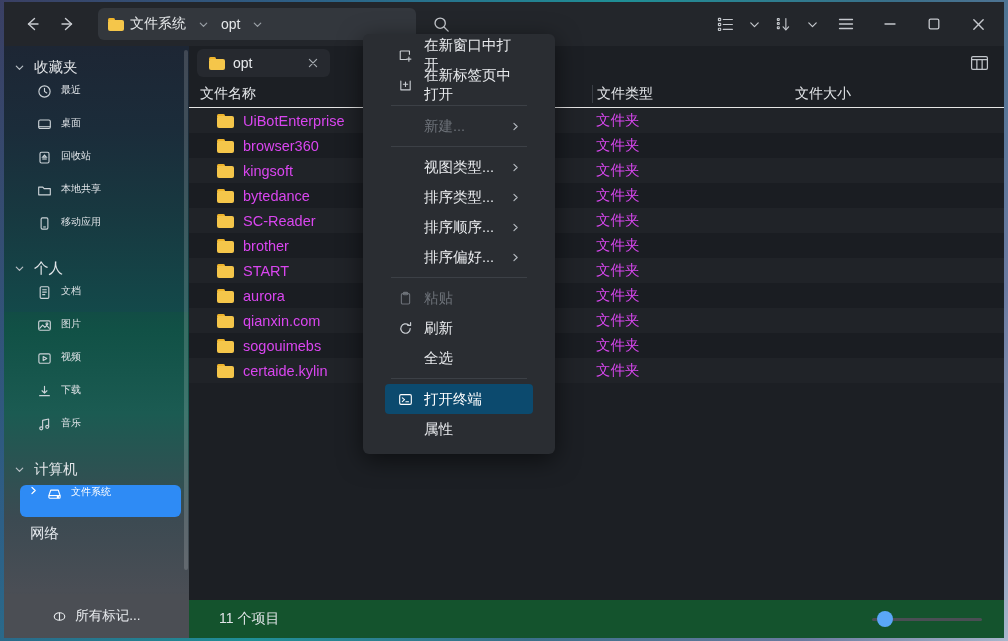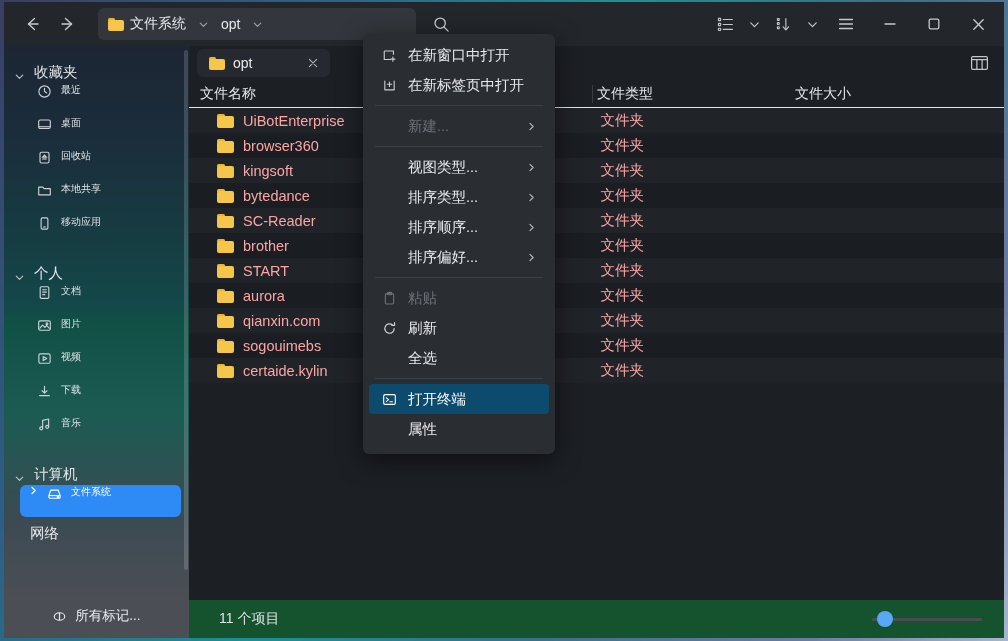--- a/index.html
+++ b/index.html
@@ -65,21 +65,21 @@
   .sidebar {
     position: absolute; left: 0; top: 44px; width: 185px; height: 592px;
     background: linear-gradient(180deg,
       #1d2634 0%, #1b2c3a 14%, #173a41 30%, #13494a 45%,
       #12565250 0%, transparent 0%),
       linear-gradient(180deg, #1e2733 0%, #17333c 25%, #115146 48%, #1b5b52 62%, #3c4a52 80%, #4a4e55 92%, #44474c 100%);
     overflow: hidden;
   }
   .sb-scroll { position: absolute; left: 0; top: 0; width: 185px; height: 548px; overflow: hidden; }
   .sb-group {
-    display: flex; align-items: flex-end; gap: 8px; height: 30px; padding-left: 10px;
+    display: flex; align-items: center; gap: 8px; height: 30px; padding-left: 10px;
     color: #e3e6e9; font-size: 14.5px; margin-top: 6px;
   }
   .sb-group .chev { color:#b9c0c6; font-size:11px; width:12px; display:inline-block; }
   .sb-item {
     display:flex; align-items:flex-start; gap:9px; height: 32px; margin: 1px 8px 1px 16px;
     padding-left: 16px; border-radius: 6px; color:#dfe3e7; font-size: 10px;
   }
   .sb-item .ico { width:16px; height:16px; display:flex; align-items:center; justify-content:center; color:#ccd3d8; }
   .sb-item.selected { background:#2e8bf5; color:#fff; }
   .sb-item.selected .ico { color:#fff; }
@@ -114,21 +114,21 @@
     position:absolute; left:0; top:34px; width:815px; height:28px;
     display:flex; align-items:center; color:#e4e7ea; font-size:14px;
     border-bottom: 1px solid #e5e5e5;
   }
   .colhdr .c-name { padding-left: 11px; width: 403px; }
   .colhdr .c-type { width: 203px; padding-left: 4px; border-left:1px solid #3a3f46; }
   .colhdr .c-size { width: 200px; }
 
   .rows { position:absolute; left:0; top:62px; width:815px; height:505px; }
   .row {
-    display:flex; align-items:center; height:25px; font-size:14.5px; color:#fca5a5;justify-content:space-between;
+    display:flex; align-items:center; height:25px; font-size:14.5px; color:#d946ef;
   }
   .row:nth-child(odd) { background:#202328; }
   .row:nth-child(even) { background:#1a1d22; }
   .row .name { width:403px; display:flex; align-items:center; gap:9px; padding-left:28px; }
   .row .type { width:203px; padding-left:4px; }
   .row .size { width:200px; }
   .row .folder-ico { width:17px; height:14px; }
   .row .folder-ico::before { width:7.5px; height:3px; }
   .row .folder-ico::after { top:2.5px; width:17px; height:11.5px; }
 
@@ -142,21 +142,21 @@
     margin-left:auto; margin-right:22px; position:relative; width:110px; height:16px;
     display:flex; align-items:center;
   }
   .zoom-track { position:absolute; left:0; right:0; height:3px; background:#4a4e54; border-radius:2px; }
   .zoom-knob { position:absolute; left:-3px; width:16px; height:16px; border-radius:50%; background:#5aa7f8; }
 
   
   .ctxmenu {
     position:absolute; left:359px; top:32px; width:192px; height:420px;
     background:#2a2d32; border-radius:6px; box-shadow:0 6px 24px rgba(0,0,0,0.55);
-    padding: 6px 0; overflow:hidden;
+    padding: 6px 16px; overflow:hidden;
   }
   .mi {
     display:flex; align-items:center; height:30px; padding:0 12px; gap:11px;
     color:#e8eaed; font-size:14.5px; margin: 0 6px; border-radius:4px;
   }
   .mi .mi-ico { width:16px; height:16px; display:flex; align-items:center; justify-content:center; color:#c9cdd2; flex:0 0 16px; }
   .mi .mi-label { flex:1; }
   .mi .mi-arrow { color:#b3b8be; font-size:12px; }
   .mi.disabled { color:#6c7178; }
   .mi.disabled .mi-ico { color:#6c7178; }

